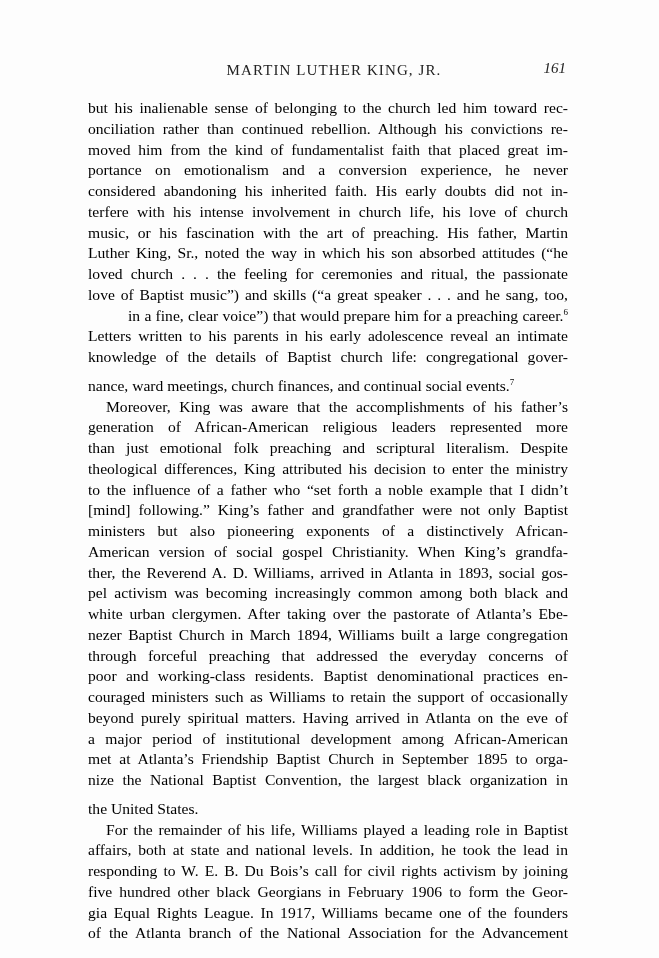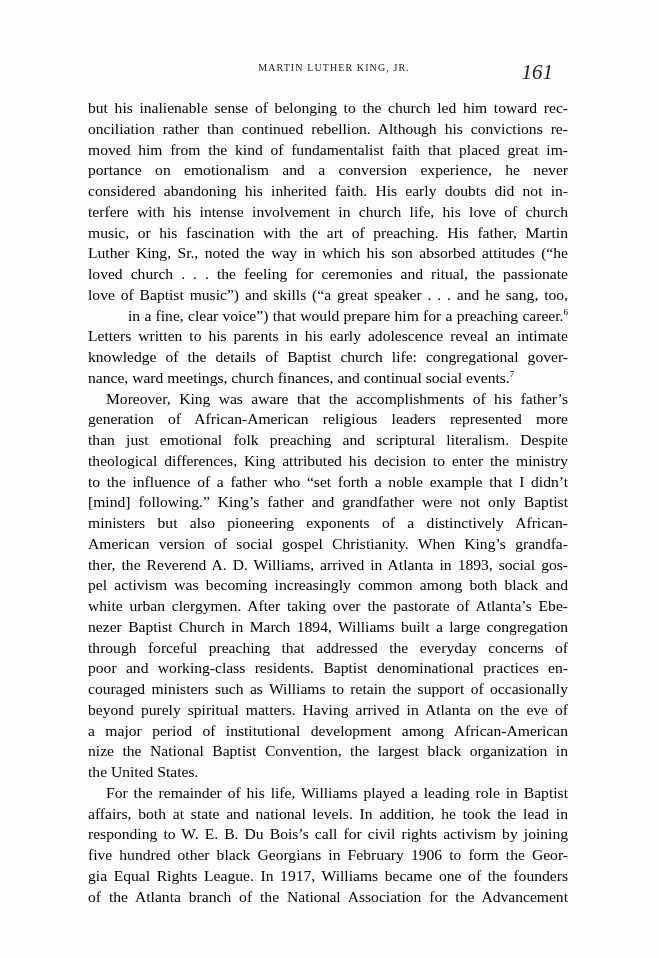--- a/index.html
+++ b/index.html
@@ -26,50 +26,51 @@
       top: 60px;
       left: 88px;
       width: 480px;
       height: 22px;
     }
     .running-title {
       position: absolute;
       left: 12px; right: 0;
       top: 2px;
       text-align: center;
-      font-size: 10px;
+      font-size: 15px;
       letter-spacing: 1.1px;
       color: #222;
     }
     .page-number {
       position: absolute;
-      right: 15px;
+      right: 2px;
       top: 0px;
       font-style: italic;
-      font-size: 21px;
+      font-size: 15px;
       color: #222;
     }
     .text-block {
       position: absolute;
       top: 98px;
       left: 88px;
       width: 480px;
     }
     .line {
       display: block;
       height: 20.75px;
       line-height: 20.75px;
       font-size: 15.6px;
       white-space: nowrap;
       text-align: justify;
       text-align-last: justify;
       color: #000000;
     }
     .line.last {
       text-align-last: left;
+      margin-top: 8px;
     }
     .line.indent {
       padding-left: 18px;
     }
     sup {
       font-size: 9px;
       line-height: 0;
       vertical-align: 6px;
     }
   </style>
@@ -106,20 +107,21 @@
       <div class="line"><span>American version of social gospel Christianity. When King’s grandfa-</span></div>
       <div class="line"><span>ther, the Reverend A. D. Williams, arrived in Atlanta in 1893, social gos-</span></div>
       <div class="line"><span>pel activism was becoming increasingly common among both black and</span></div>
       <div class="line"><span>white urban clergymen. After taking over the pastorate of Atlanta’s Ebe-</span></div>
       <div class="line"><span>nezer Baptist Church in March 1894, Williams built a large congregation</span></div>
       <div class="line"><span>through forceful preaching that addressed the everyday concerns of</span></div>
       <div class="line"><span>poor and working-class residents. Baptist denominational practices en-</span></div>
       <div class="line"><span>couraged ministers such as Williams to retain the support of occasionally</span></div>
       <div class="line"><span>beyond purely spiritual matters. Having arrived in Atlanta on the eve of</span></div>
       <div class="line"><span>a major period of institutional development among African-American</span></div>
+      <div class="line"><span>met at Atlanta’s Friendship Baptist Church in September 1895 to orga-</span></div>
       <div class="line"><span>nize the National Baptist Convention, the largest black organization in</span></div>
       <div class="line last"><span>the United States.</span></div>
       <div class="line indent"><span>For the remainder of his life, Williams played a leading role in Baptist</span></div>
       <div class="line"><span>affairs, both at state and national levels. In addition, he took the lead in</span></div>
       <div class="line"><span>responding to W. E. B. Du Bois’s call for civil rights activism by joining</span></div>
       <div class="line"><span>five hundred other black Georgians in February 1906 to form the Geor-</span></div>
       <div class="line"><span>gia Equal Rights League. In 1917, Williams became one of the founders</span></div>
       <div class="line"><span>of the Atlanta branch of the National Association for the Advancement</span></div>
     </div>
 </div>

